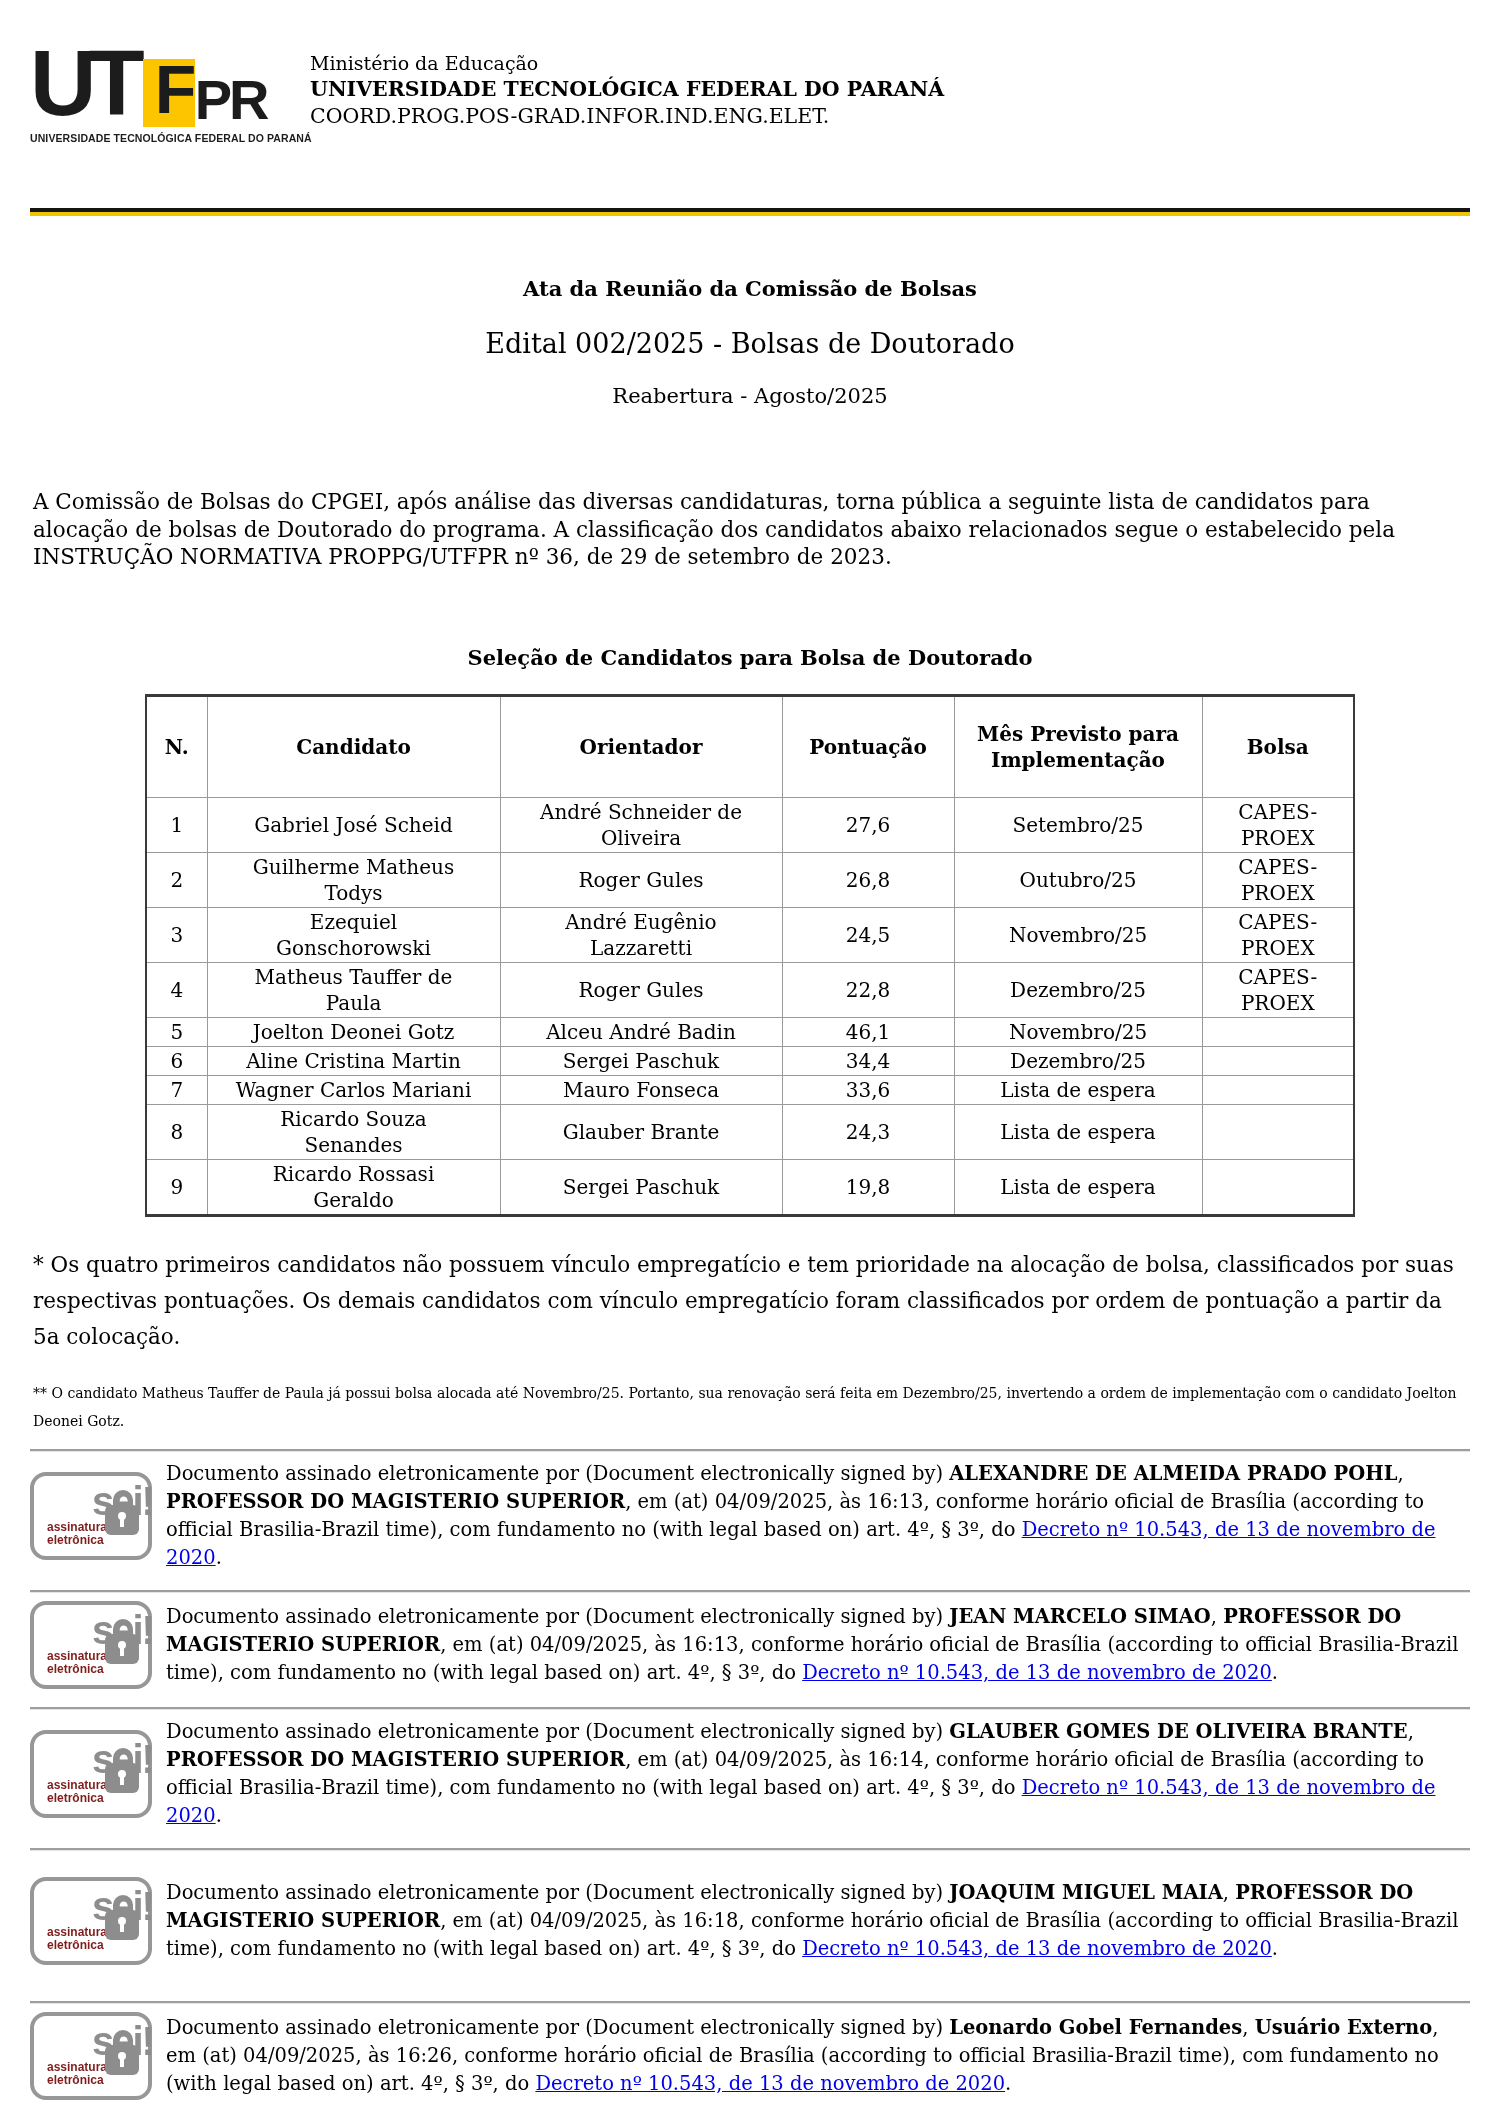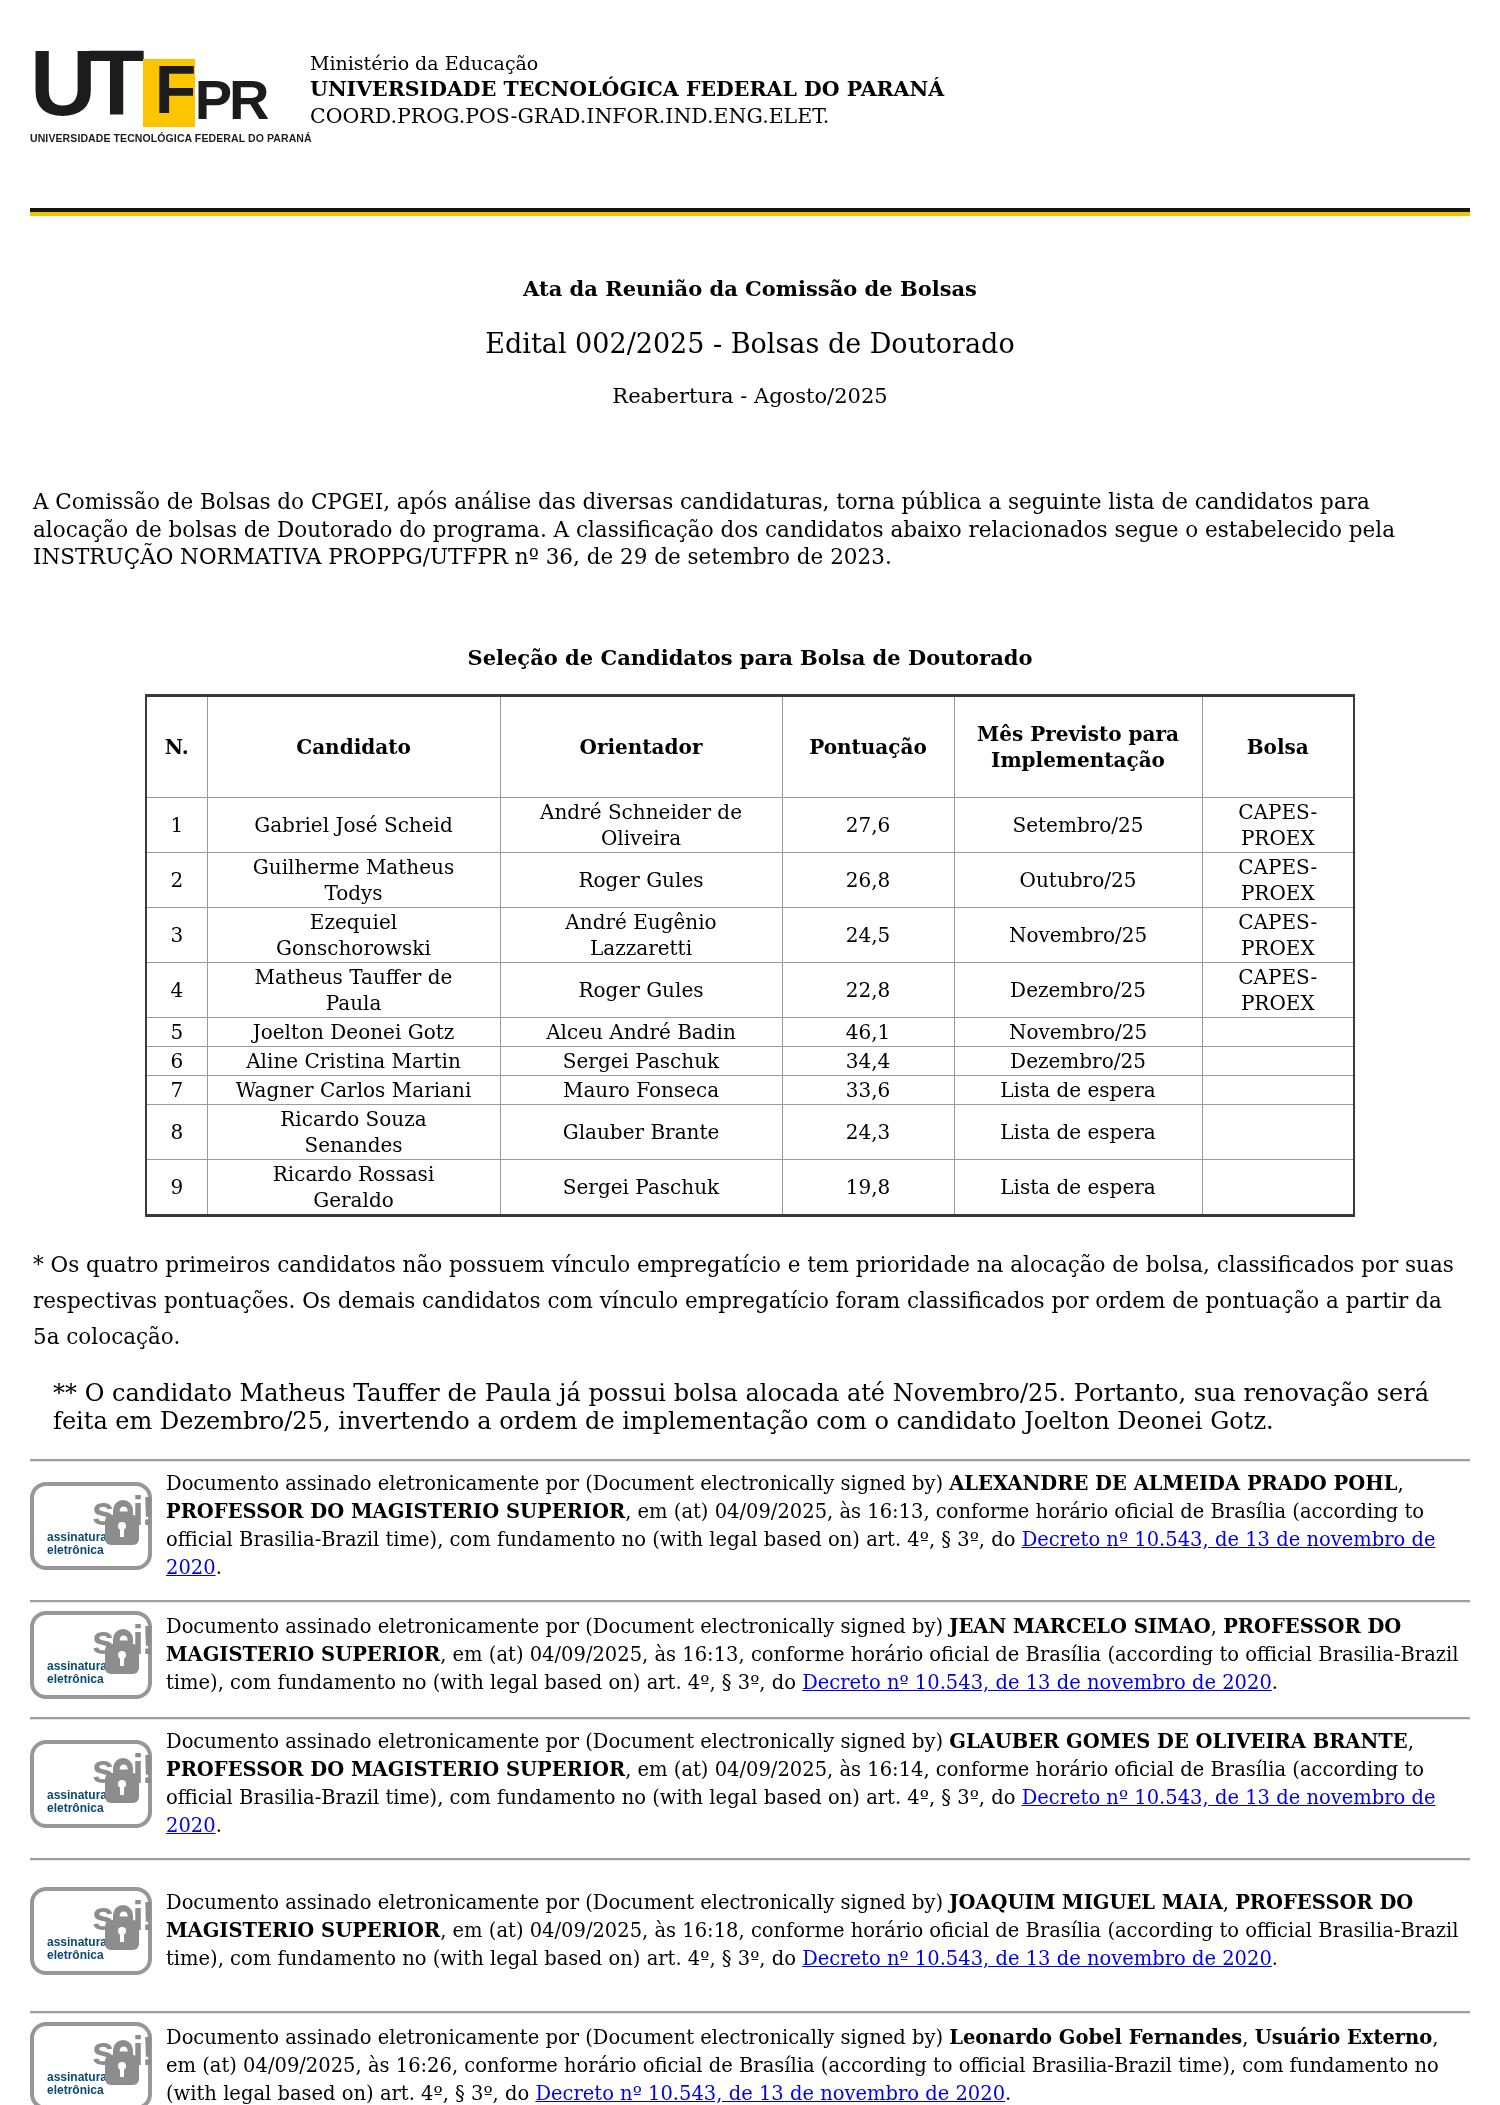--- a/index.html
+++ b/index.html
@@ -40,35 +40,35 @@
   table.cand { border:2px solid #3a3a3a; border-top-width:3px; border-bottom-width:3px; }
   table.cand th, table.cand td { border:1px solid #9a9a9a; text-align:center; vertical-align:middle; }
   table.cand th { font-size:20px; font-weight:bold; padding:24px 8px; line-height:26px; }
   table.cand td { font-size:20px; line-height:26px; padding:1px 2px; }
   table.cand td:nth-child(2) { padding:1px 27px; }
   table.cand td:nth-child(3) { padding:1px 36px; }
   table.cand td:nth-child(6) { padding:1px 28px; }
 
   
   .note1 { margin-top:30px; padding:0 3px; font-size:21.5px; line-height:36px; }
-  .note2 { margin-top:24px; padding:0 3px; font-size:24px; line-height:28px;margin-left:20px; }
+  .note2 { margin-top:24px; padding:0 3px; font-size:14px; line-height:28px; }
 
   hr.sep { border:none; border-top:2px solid #9e9e9e; border-bottom:1px solid #e4e4e4; margin:10px 0 0 0; }
 
   
   .sig-block { display:flex; align-items:center; padding:8px 0; gap:14px; }
   .sig-block.tall { padding:26px 0; }
   .sig-text { flex:1; font-size:19.5px; line-height:28px; text-align:left; }
   .sig-text b { font-weight:bold; }
   a.decreto { color:#0000e8; text-decoration:underline; }
 
   
   .sei-badge { position:relative; flex:0 0 122px; width:122px; height:88px; border:4px solid #979797; border-radius:16px; background:#fff; padding:5px 0 0 13px; }
   .sei-brand { font-family:"Liberation Sans",sans-serif; font-weight:900; font-size:40px; line-height:40px; letter-spacing:-2px; color:#8d8d8d;margin-left:45px; }
-  .sei-sub { font-family:"Liberation Sans",sans-serif; font-weight:bold; font-size:12px; line-height:13px; color:#0c4a6e; }
+  .sei-sub { font-family:"Liberation Sans",sans-serif; font-weight:bold; font-size:12px; line-height:13px; color:#7f1d1d; }
   .sei-lock { position:absolute; right:7px; top:14px; width:36px; }
   .sei-shackle { width:20px; height:16px; border:5px solid #8d8d8d; border-bottom:none; border-radius:10px 10px 0 0; margin:0 auto; }
   .sei-lockbody { position:relative; width:34px; height:30px; background:#8d8d8d; border-radius:6px; margin-top:-1px; }
   .sei-keyhole { position:absolute; left:13px; top:7px; width:8px; height:8px; background:#fff; border-radius:50%; }
   .sei-keystem { position:absolute; left:15px; top:13px; width:4px; height:9px; background:#fff; }
 </style>
 </head>
 <body>
 
 <div class="page">

